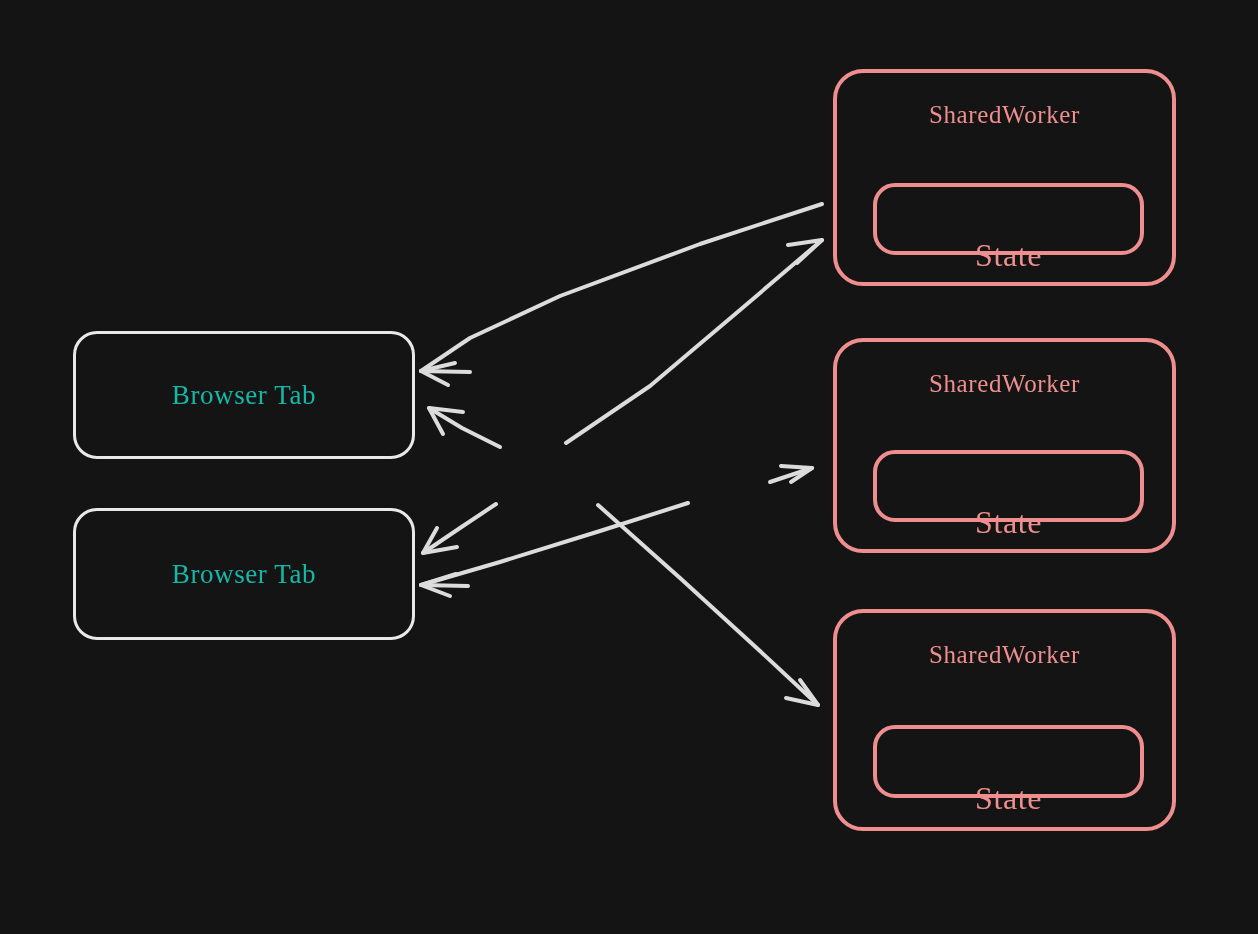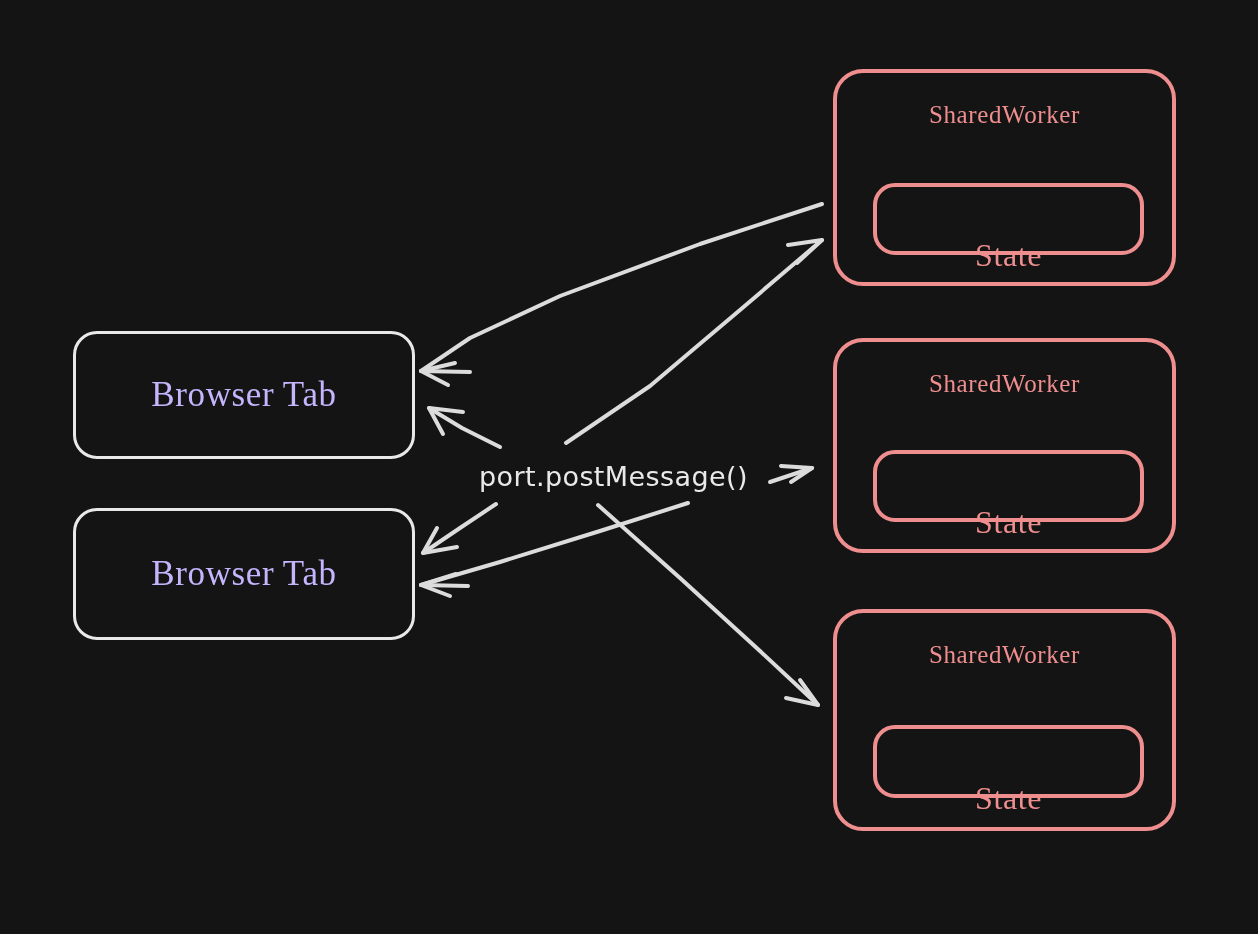--- a/index.html
+++ b/index.html
@@ -55,22 +55,22 @@
     right: 0;
     text-align: center;
     font-family: Liberation Serif, serif;
     letter-spacing: 0.6px;
     white-space: nowrap;
     user-select: none;
   }
   .tab .node-label {
     top: 50%;
     transform: translateY(-50%);
-    color: #c4b5fd;
-    font-size: 35px;
+    color: #14b8a6;
+    font-size: 27px;
   }
   .worker > .worker-title {
     top: 28px;
     color: #ef8e8e;
     font-size: 25px;
   }
   .state .node-label {
     top: 50%;
     transform: translateY(-50%);
     color: #ef8e8e;
@@ -159,15 +159,14 @@
     </div>
   </div>
 
   <div class="node worker" style="left:833px; top:609px; width:343px; height:222px;">
     <div class="node-label worker-title">SharedWorker</div>
     <div class="node state" style="left:36px; top:112px; width:271px; height:73px;">
       <div class="node-label">State</div>
     </div>
   </div>
 
-  <div id="center-label" style="left:479px; top:461px;">port.postMessage()</div>
 
 </div>
 
 </body></html>

